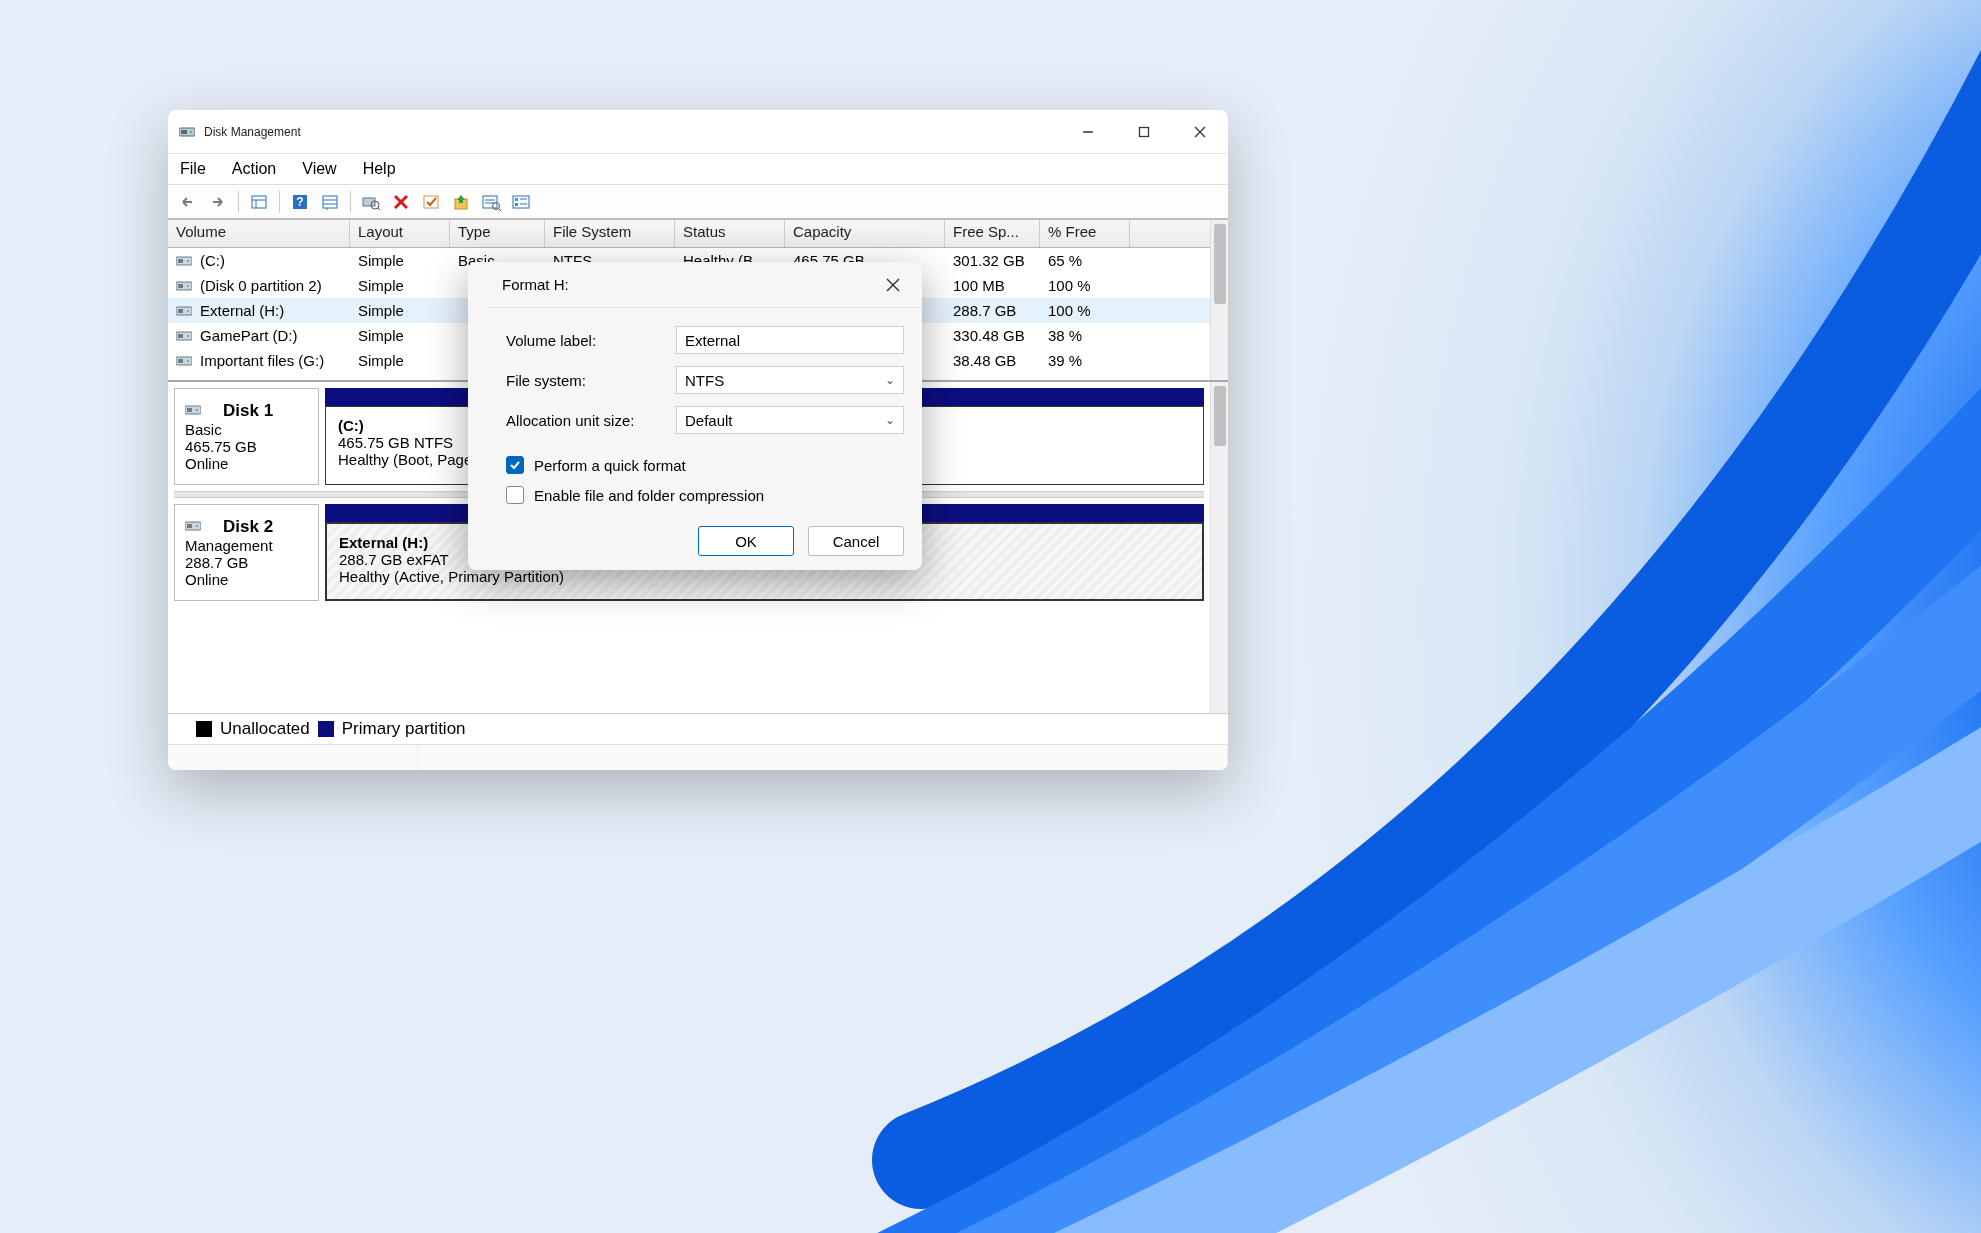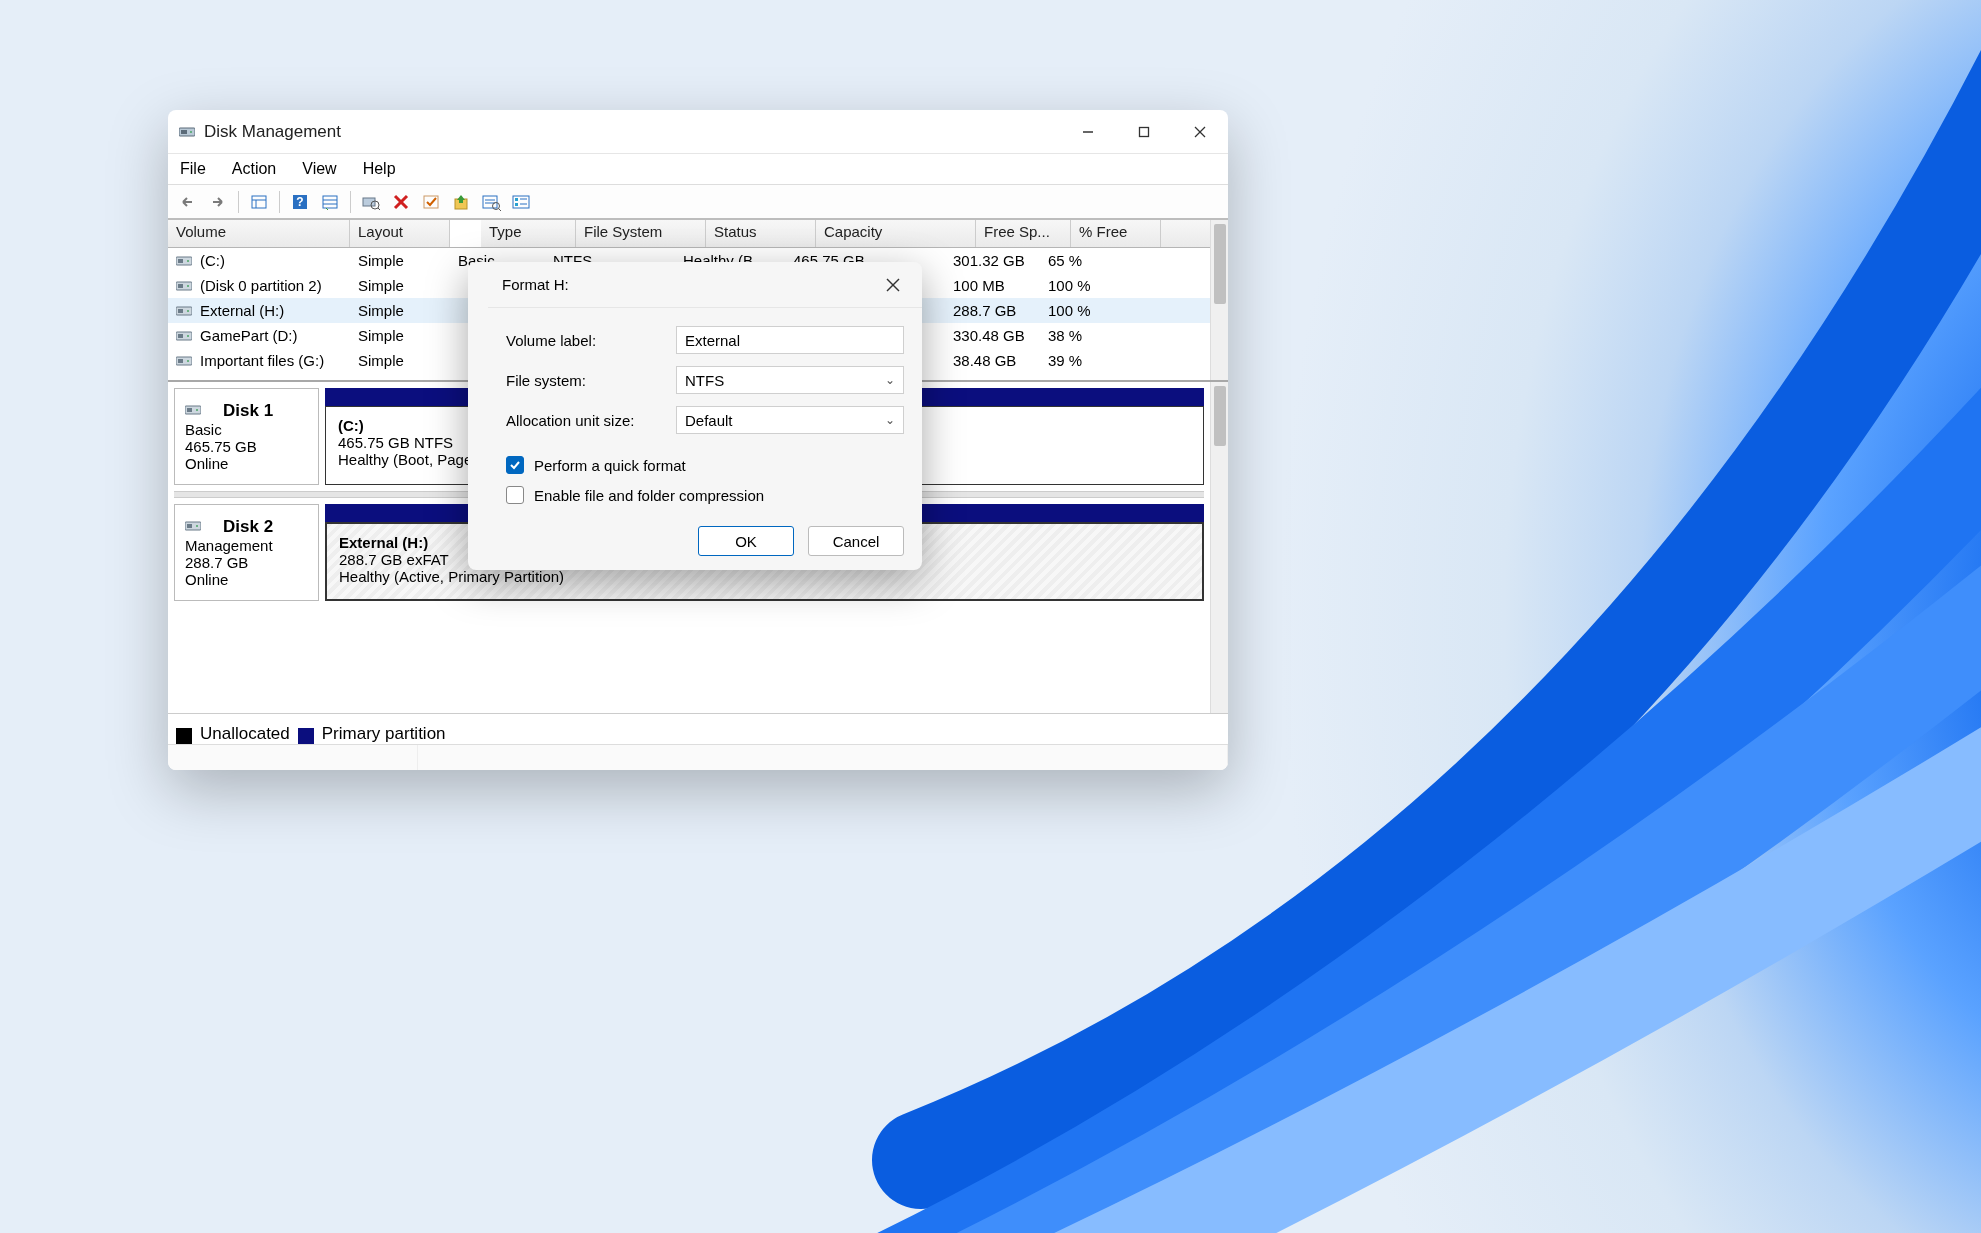--- a/index.html
+++ b/index.html
@@ -39,21 +39,21 @@
   .titlebar {
     height: 44px;
     display: flex; align-items: center;
     padding-left: 10px;
     border-bottom: 1px solid #e6e6e6;
   }
   .titlebar .app-icon {
     width:18px; height:18px; margin-right:8px;
     display:inline-flex; align-items:center; justify-content:center;
   }
-  .titlebar .title { font-size: 17px; color:#222; }
+  .titlebar .title { font-size: 12px; color:#222; }
   .titlebar .controls { margin-left:auto; display:flex; }
   .titlebar .wbtn {
     width:56px; height:44px; display:flex; align-items:center; justify-content:center;
     color:#555; cursor:default;
   }
 
   
   .menubar {
     height: 30px;
     display:flex; align-items:center;
@@ -95,21 +95,21 @@
   .gh {
     padding: 3px 8px;
     font-size:15px;
     color:#222;
     border-right:1px solid #ccc;
     background: linear-gradient(#f7f7f7,#eaeaea);
     white-space:nowrap; overflow:hidden; text-overflow:ellipsis;
   }
   .gh.volume { width:182px; }
   .gh.layout { width:100px; }
-  .gh.type   { width:95px;margin-left:31px; }
+  .gh.type   { width:95px; }
   .gh.fs     { width:130px; }
   .gh.status { width:110px; }
   .gh.cap    { width:160px; }
   .gh.free   { width:95px; }
   .gh.pct    { width:90px; }
   .gh.last   { flex:1; border-right:none; }
 
   .grid-rows { flex:1; overflow:hidden; }
   .grow { display:flex; height:25px; align-items:center; }
   .grow.selected { background:#e5f1fb; }
@@ -157,22 +157,23 @@
   }
   .part-box .pname { font-weight:700; }
   .part-selected {
     background: repeating-linear-gradient(135deg, #eee, #eee 4px, #f7f7f7 4px, #f7f7f7 8px);
     border: 2px solid #333;
   }
   .disk-sep { height:7px; background:#e5e5e5; border-top:1px solid #ccc; border-bottom:1px solid #ccc; margin:0 6px; }
 
   
   .legend {
-    height:30px; display:flex; align-items:flex-end; gap:8px;
+    height:30px; display:flex; align-items:center; gap:8px;
     padding-left:8px;
+    margin-left:20px;
   }
   .swatch { width:16px; height:16px; display:inline-block; }
   .swatch.unalloc { background:#000; }
   .swatch.primary { background:#0b0e7e; }
 
   
   .statusbar { height:26px; border-top:1px solid #ddd; background:#fafafa; display:flex; }
   .statusbar .cell { border-right:1px solid #eee; width:250px; }
 
   

